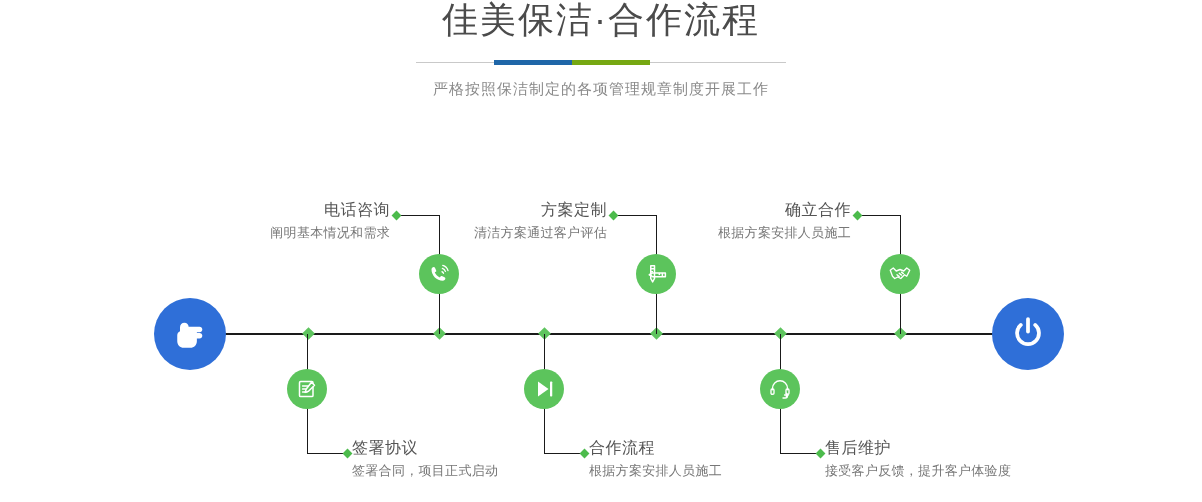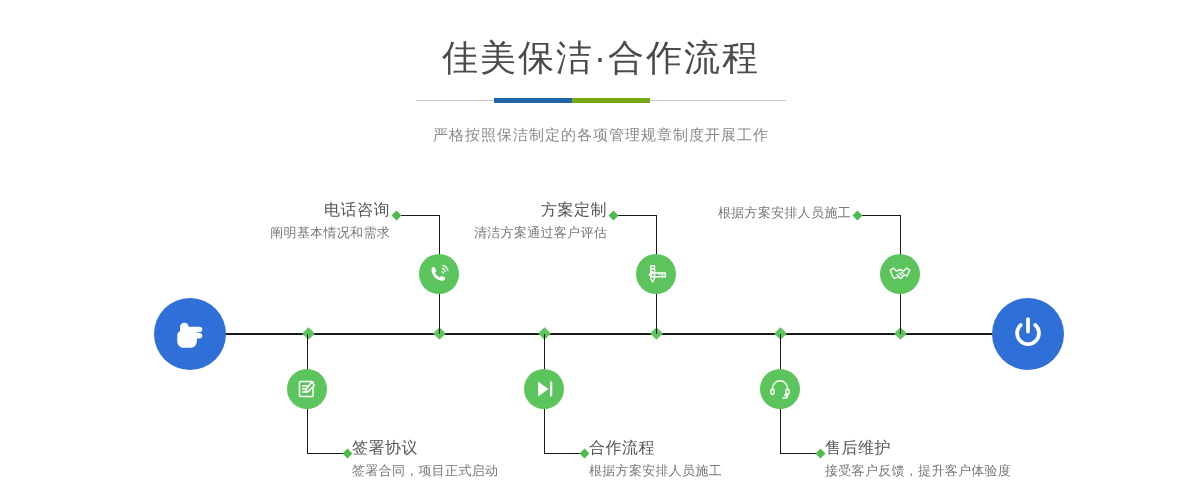--- a/index.html
+++ b/index.html
@@ -22,21 +22,20 @@
   
   .header {
     position: absolute;
     left: 0;
     top: 0;
     width: 1202px;
     text-align: center;
   }
   .title {
     margin: 0;
-    padding-top: 38px;
     font-size: 36px;
     font-weight: 400;
     letter-spacing: 2px;
     color: #4b4b4b;
     line-height: 1.1;
   }
   .divider {
     position: relative;
     width: 370px;
     height: 1px;
@@ -52,21 +51,21 @@
     left: 78px;
     width: 78px;
     background: #1f66a8;
   }
   .divider .seg-green {
     left: 156px;
     width: 78px;
     background: #76a812;
   }
   .subtitle {
-    margin: 12px;
+    margin: 4px;
     padding-top: 13px;
     font-size: 15px;
     font-weight: 400;
     letter-spacing: 1px;
     color: #8a8a8a;
   }
 
   
   .timeline {
     position: absolute;
@@ -291,20 +290,21 @@
     <div class="step-icon" style="left:880px; top:242px;">
       <span>
         <svg width="24" height="24" viewBox="0 0 64 64" fill="none" stroke="#ffffff" stroke-width="3.6" stroke-linecap="round" stroke-linejoin="round" aria-hidden="true">
           <path d="M6 22l8-6 8 8 10-4 10 4 8-8 8 6-8 16-6-4-10 10-8-4-8 4-6-6z"></path>
           <path d="M24 34l6 5M30 30l6 5M36 27l5 4"></path>
         </svg>
       </span>
     </div>
 
     <div class="step-label align-right" style="left:648px; top:188px; width:203px;">
+      <div class="lbl-title">确立合作</div>
       <div class="lbl-desc">根据方案安排人员施工</div>
     </div>
 
     <div class="connector conn-v" style="left:780px; top:322px; height:119px;"></div>
     <div class="connector conn-h" style="left:780px; top:441px; width:40px;"></div>
     <div class="dot" style="left:817px; top:438px;"></div>
 
     <div class="step-icon" style="left:760px; top:357px;">
       <span>
         <svg width="24" height="24" viewBox="0 0 64 64" fill="none" stroke="#ffffff" stroke-width="3.6" stroke-linecap="round" stroke-linejoin="round" aria-hidden="true">

